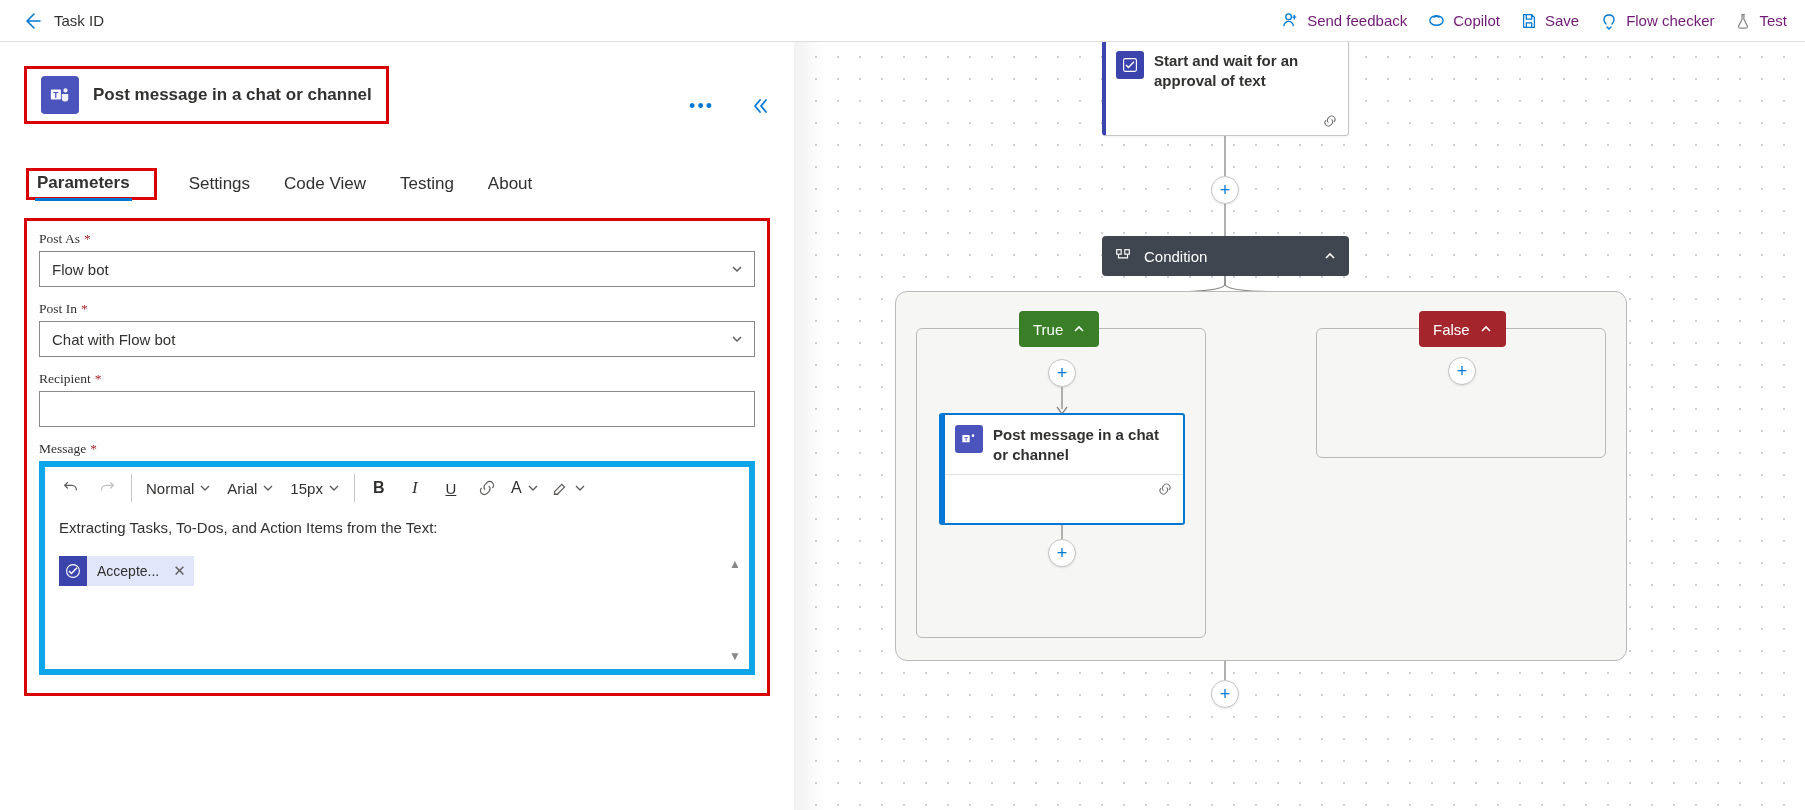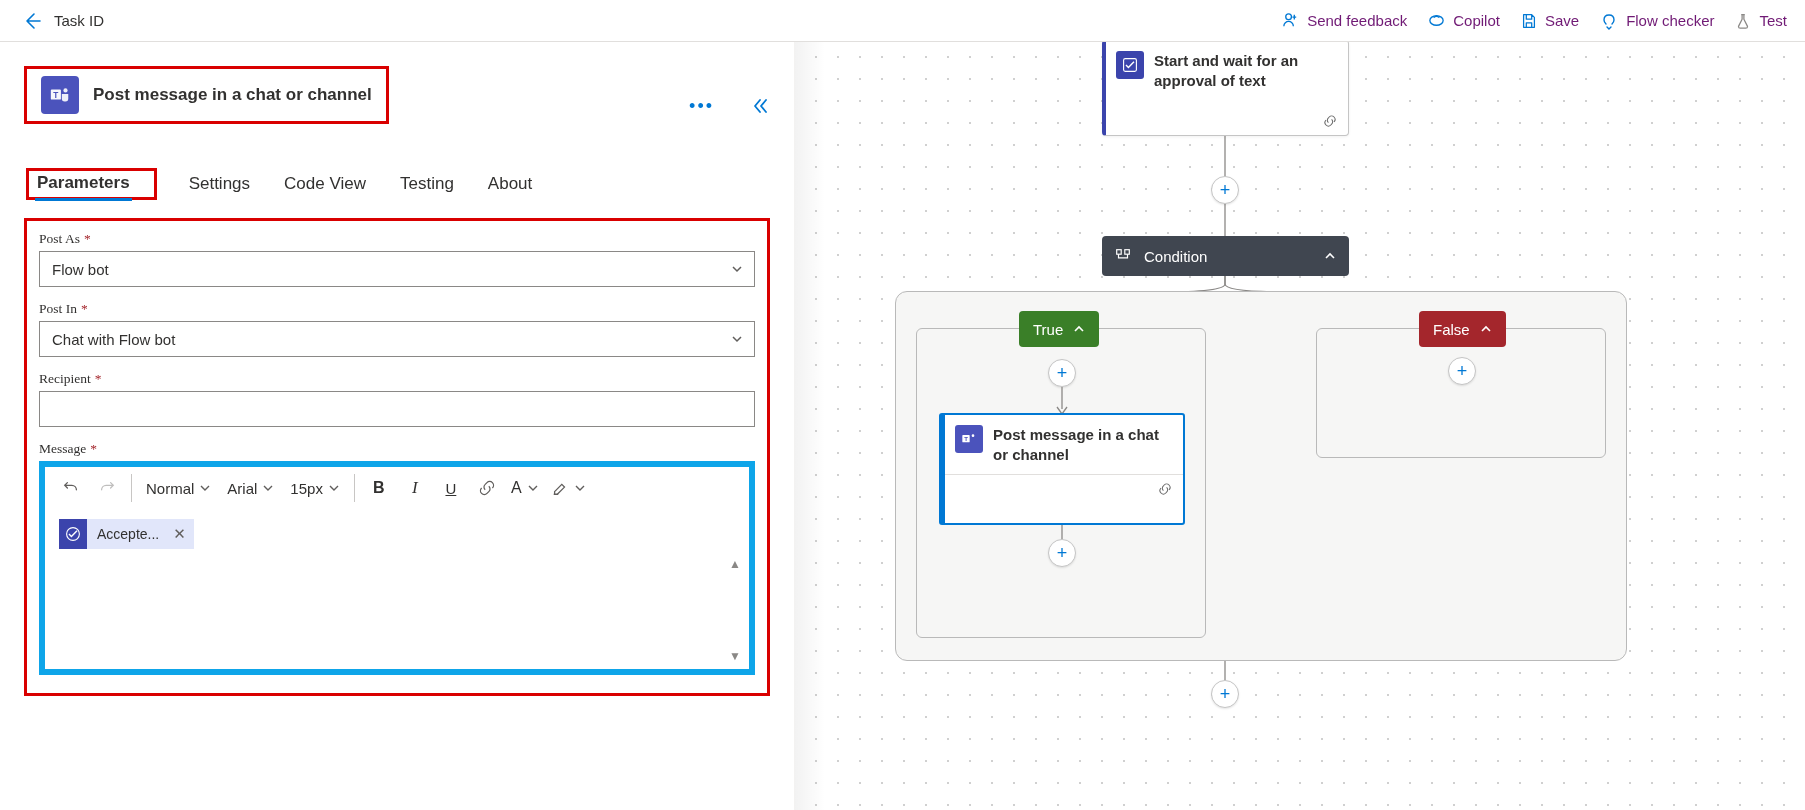--- a/index.html
+++ b/index.html
@@ -357,20 +357,21 @@
                 <path d="M4 14l8-8 3 3-8 8H4z" stroke="#605e5c" stroke-width="1.4" fill="none"></path>
                 <path d="M3 17h5" stroke="#605e5c" stroke-width="1.4"></path>
               </svg>
             <svg width="12" height="12" viewBox="0 0 12 12">
                 <path d="M2 4l4 4 4-4" stroke="#605e5c" stroke-width="1.4" fill="none"></path>
               </svg>
           </div>
         </div>
         <div class="rte-body">
           <span class="scroll-caret up">▲</span>
+          <div class="rte-text">Extracting Tasks, To-Dos, and Action Items from the Text:</div>
           <div class="token">
             <span class="token-icon">
               <svg width="16" height="16" viewBox="0 0 20 20">
                   <path d="M5 10l3 3 7-7" stroke="#fff" stroke-width="1.8" fill="none"></path>
                   <circle cx="10" cy="10" r="8" stroke="#fff" stroke-width="1.4" fill="none"></circle>
                 </svg>
             </span>
             <span>Accepte...</span>
             <span class="token-x">✕</span>
           </div>

